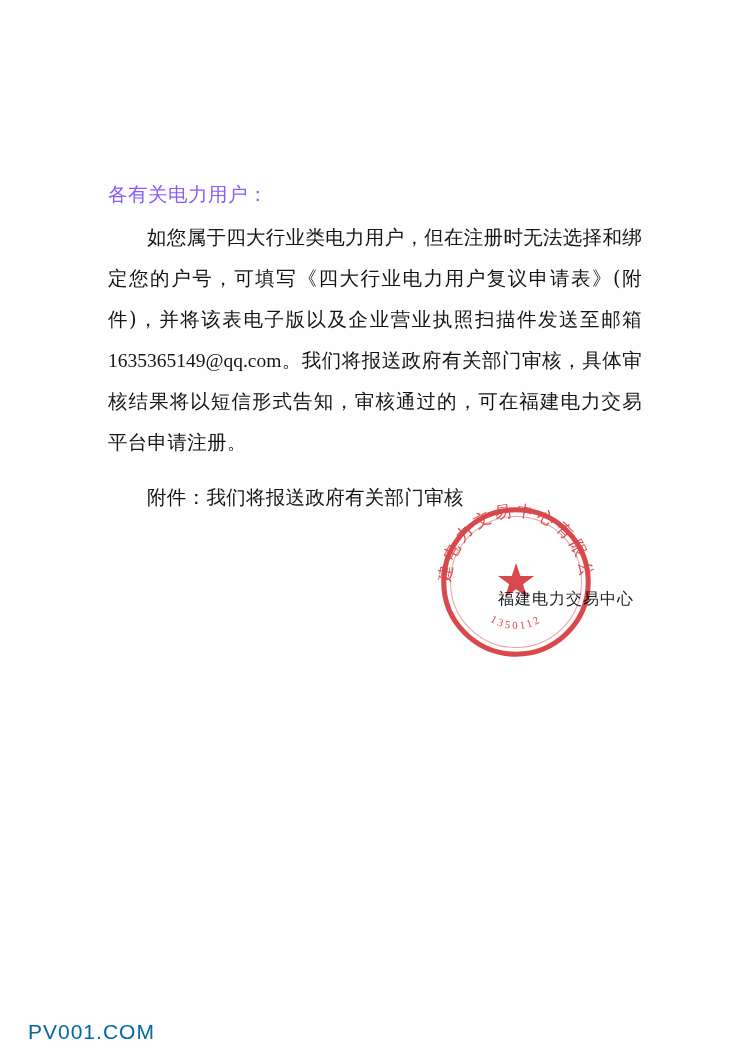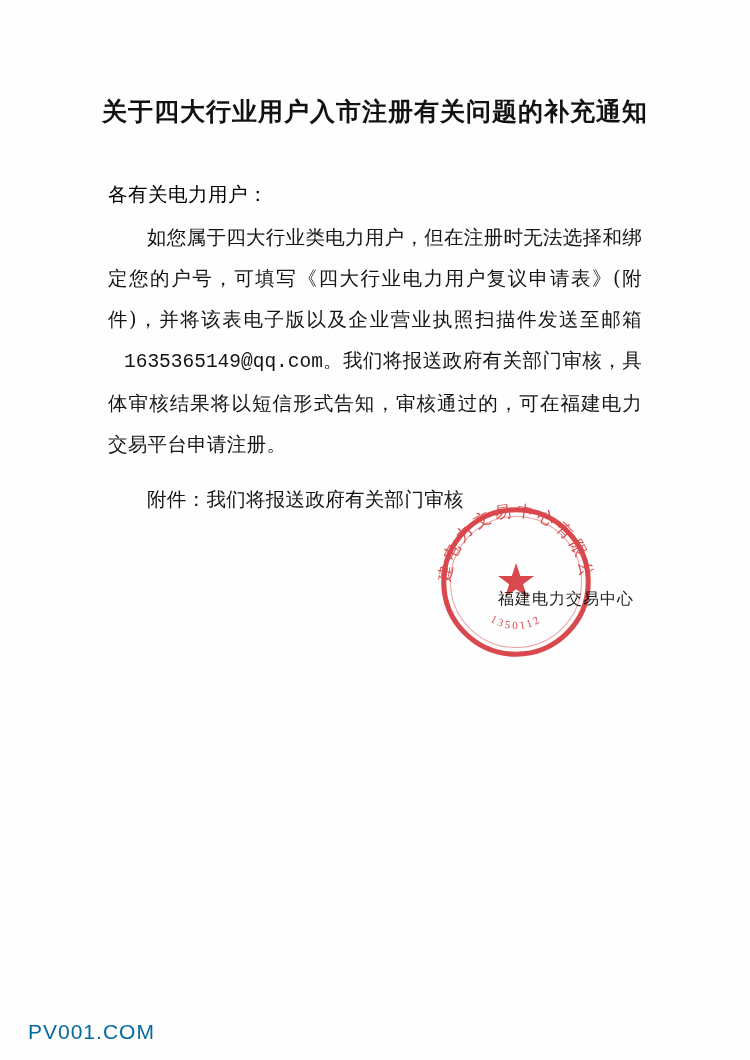--- a/index.html
+++ b/index.html
@@ -40,39 +40,38 @@
     top: 175px;
     left: 108px;
     width: 534px;
   }
 
   .salutation {
     font-size: 19.5px;
     line-height: 40px;
     letter-spacing: 0.5px;
     font-family: "DejaVu Serif", "Liberation Serif", serif;
-    color: #000000;
+    color: #8b5cf6;
   }
 
   .para {
     font-size: 19.5px;
     line-height: 41px;
     letter-spacing: 0.3px;
     text-align: justify;
     text-justify: inter-character;
     text-indent: 39px;
     margin-top: 2px;
     font-family: "DejaVu Serif", "Liberation Serif", serif;
     color: #141414;
   }
 
   .para .email {
-    font-family: Liberation Mono, monospace;
+    font-family: Liberation Serif, serif;
     letter-spacing: 0;
-    margin-left: 16px;
   }
 
   .attachment {
     font-size: 19.5px;
     line-height: 41px;
     letter-spacing: 0.3px;
     text-indent: 39px;
     margin-top: 14px;
     font-family: "DejaVu Serif", "Liberation Serif", serif;
     color: #141414;
@@ -116,21 +115,20 @@
     letter-spacing: 1px;
     color: #0369a1;
     font-family: "Liberation Sans", sans-serif;
   }
 </style>
 </head>
 <body>
 
 <div class="page">
 
-  <div class="doc-title">关于四大行业用户入市注册有关问题的补充通知</div>
 
   <div class="body-block">
 
     <div class="salutation">各有关电力用户：</div>
 
     <div class="para"><span>如您属于四大行业类电力用户，但在注册时无法选择和绑定您的户号，可填写《四大行业电力用户复议申请表》(附件)，并将该表电子版以及企业营业执照扫描件发送至邮箱</span><span class="email">1635365149@qq.com</span><span>。我们将报送政府有关部门审核，具体审核结果将以短信形式告知，审核通过的，可在福建电力交易平台申请注册。</span></div>
 
     <div class="attachment">附件：我们将报送政府有关部门审核</div>
   </div>
 

